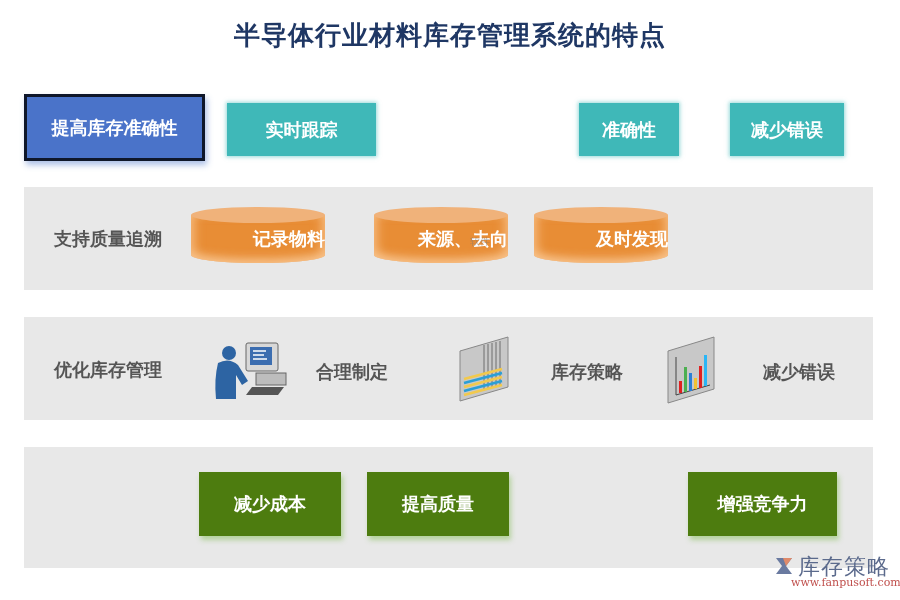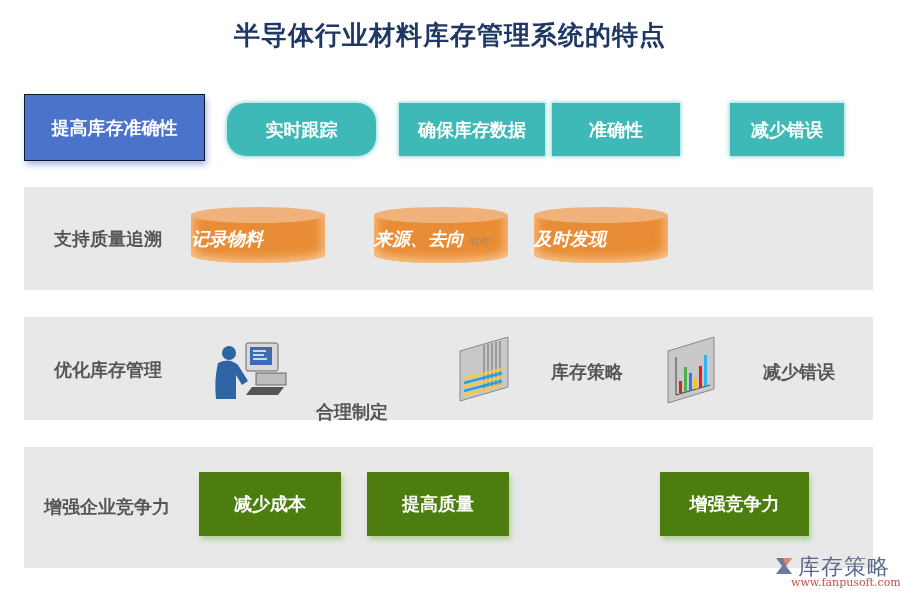--- a/index.html
+++ b/index.html
@@ -7,21 +7,21 @@
   body { position: relative; font-family: "DejaVu Sans", "Liberation Sans", sans-serif; }
   .title {
     position: absolute; left: 0; top: 18px; width: 900px; text-align: center;
     font-size: 26px; font-weight: bold; color: #1f3764; letter-spacing: 1px;
   }
   .top-row { position: absolute; top: 94px; left: 0; width: 900px; height: 70px; }
   .main-box {
     position: absolute; left: 24px; top: 0; width: 181px; height: 67px;
     background: #4a73c9; color: #fff; font-size: 18px; font-weight: bold;
     display: flex; align-items: center; justify-content: center;
-    box-shadow: 2px 4px 6px rgba(74,115,201,0.45); border: 1px solid #0f172a;
+    box-shadow: 2px 4px 6px rgba(74,115,201,0.45); border: 3px solid #0f172a;
   }
   .teal-box {
     position: absolute; top: 9px; height: 53px; background: #3fb8b8; color: #fff;
     font-size: 18px; font-weight: bold; display: flex; align-items: center; justify-content: center;
     box-shadow: 0 0 4px 1px rgba(63,184,184,0.55);
   }
   .panel { position: absolute; left: 24px; width: 849px; background: #e8e8e8; }
   .row-label {
     position: absolute; font-size: 18px; font-weight: bold; color: #555; white-space: nowrap;
   }
@@ -29,44 +29,43 @@
   .cyl .body {
     position: absolute; left: 0; top: 10px; width: 134px; height: 48px;
     background: #e88d35; border-radius: 0 0 67px 67px / 0 0 8px 8px;
     box-shadow: inset 0 -6px 8px rgba(255,220,180,0.45), inset 6px 0 8px rgba(255,210,160,0.35), inset -6px 0 8px rgba(255,210,160,0.35);
   }
   .cyl .top {
     position: absolute; left: 0; top: 2px; width: 134px; height: 16px; border-radius: 50%;
     background: #f0b27a;
   }
   .cyl .txt {
-    position: absolute; left: 0; top: 22px; width: 134px; text-align: left;
-    color: #fff; font-size: 18px; font-weight: bold; font-style: italic;
+    position: absolute; left: 0; top: 22px; width: 134px; text-align: right;
+    color: #fff; font-size: 18px; font-weight: bold;
   }
   .mid-text { position: absolute; font-size: 18px; font-weight: bold; color: #555; }
   .green-box {
     position: absolute; top: 25px; height: 64px; background: #4d7c0f; color: #fff;
     font-size: 18px; font-weight: bold; display: flex; align-items: center; justify-content: center;
     box-shadow: 2px 4px 5px rgba(118,185,66,0.45);
   }
   .logo { position: absolute; left: 772px; top: 552px; width: 125px; height: 45px; }
   .logo-name { position: absolute; left: 26px; top: 0; font-size: 22px; color: #5b6a8c; letter-spacing: 1px; }
   .logo-url { position: absolute; left: 8px; top: 24px; font-size: 11px; color: #c0504d; font-family: "DejaVu Serif", serif; margin-left: 11px; }
   .watermark { position: absolute; left: 470px; top: 235px; font-size: 10px; color: rgba(120,120,120,0.5); }
 </style>
 </head>
 <body>
 
 <div class="title">半导体行业材料库存管理系统的特点</div>
 
 <div class="top-row">
   <div class="main-box">提高库存准确性</div>
-  <div class="teal-box" style="left:227px;width:149px;border-radius:19px;">实时跟踪</div>
-  <div class="teal-box" style="left:399px;width:146px;">确保库存数据</div>
-  <div class="teal-box" style="left:552px;width:128px;">准确性</div>
+  <div class="teal-box" style="left:227px;width:149px;">实时跟踪</div>
+  <div class="teal-box" style="left:579px;width:100px;">准确性</div>
   <div class="teal-box" style="left:730px;width:114px;">减少错误</div>
 </div>
 
 <div class="panel" style="top:187px;height:103px;">
   <div class="row-label" style="left:30px;top:40px;">支持质量追溯</div>
   <div class="cyl" style="left:167px;">
     <div class="body"></div>
       <div class="top"></div>
     <div class="txt">记录物料</div>
   </div>
@@ -92,21 +91,21 @@
       <rect x="38" y="8" width="22" height="18" fill="#3b6db0"></rect>
       <line x1="41" y1="12" x2="54" y2="12" stroke="#fff" stroke-width="1.5"></line>
       <line x1="41" y1="16" x2="52" y2="16" stroke="#fff" stroke-width="1.5"></line>
       <line x1="41" y1="20" x2="55" y2="20" stroke="#fff" stroke-width="1.5"></line>
       <rect x="44" y="34" width="30" height="12" fill="#bdbdbd" stroke="#666" stroke-width="1"></rect>
       <polygon points="40,48 72,48 66,56 34,56" fill="#555"></polygon>
       <circle cx="17" cy="14" r="7" fill="#2d64a3"></circle>
       <path d="M6,24 Q17,18 26,26 L36,42 L30,46 L24,36 L24,60 L4,60 Q2,40 6,24 Z" fill="#2d64a3"></path>
     </svg>
   </span>
-  <div class="mid-text" style="left:292px;top:43px;margin-top:40px;">合理制定</div>
+  <div class="mid-text" style="left:292px;top:43px;">合理制定</div>
 
   <span style="position:absolute;left:434px;top:18px;width:52px;height:70px;">
     <svg width="52" height="70" viewBox="0 0 52 70">
       <polygon points="2,16 50,2 50,52 2,66" fill="#c8c8c8" stroke="#888" stroke-width="1"></polygon>
       <g stroke="#555" stroke-width="0.8">
         <line x1="26" y1="10" x2="26" y2="54"></line>
           <line x1="30" y1="9" x2="30" y2="53"></line>
         <line x1="34" y1="8" x2="34" y2="52"></line>
           <line x1="38" y1="7" x2="38" y2="51"></line>
         <line x1="42" y1="6" x2="42" y2="50"></line>
@@ -132,24 +131,23 @@
       <rect x="23" y="38" width="3" height="18" fill="#2a7fd6"></rect>
       <rect x="28" y="43" width="3" height="11" fill="#f2c230"></rect>
       <rect x="33" y="31" width="3" height="22" fill="#e02020"></rect>
       <rect x="38" y="20" width="3" height="31" fill="#29b6f6"></rect>
     </svg>
   </span>
   <div class="mid-text" style="left:739px;top:43px;">减少错误</div>
 </div>
 
 <div class="panel" style="top:447px;height:121px;">
-  <div class="row-label" style="left:20px;top:48px;">增强企业竞争力</div>
   <div class="green-box" style="left:175px;width:142px;">减少成本</div>
   <div class="green-box" style="left:343px;width:142px;">提高质量</div>
-  <div class="green-box" style="left:636px;width:149px;">增强竞争力</div>
+  <div class="green-box" style="left:664px;width:149px;">增强竞争力</div>
 </div>
 
 <div class="logo">
   <span style="position:absolute;left:0;top:2px;width:24px;height:24px;">
     <svg width="24" height="24" viewBox="0 0 24 24">
       <polygon points="4,4 20,4 14,12 20,20 4,20 10,12" fill="#6a7aa0"></polygon>
       <polygon points="11,4 20,4 14,12" fill="#e08a6a"></polygon>
     </svg>
   </span>
   <div class="logo-name">库存策略</div>

